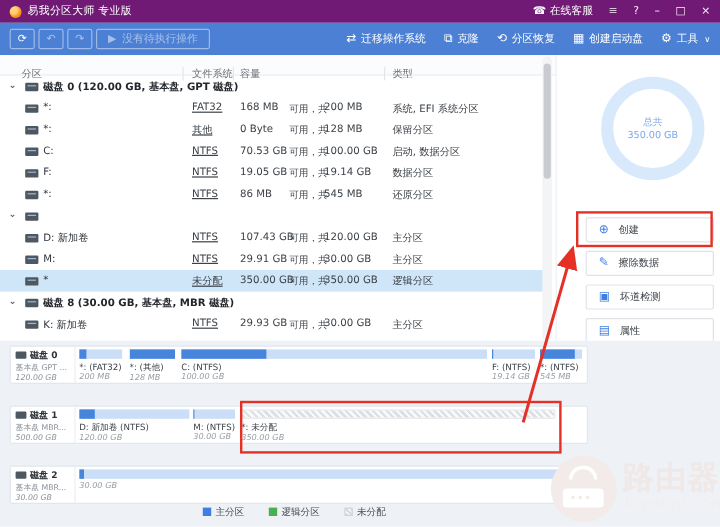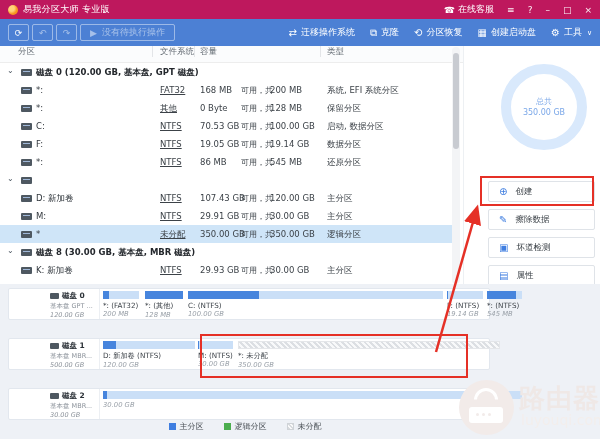--- a/index.html
+++ b/index.html
@@ -1,21 +1,21 @@
 <!DOCTYPE html>
 <html><head>
 <meta charset="utf-8">
 <style>
   * { margin:0; padding:0; box-sizing:border-box; }
   html,body { width:600px; height:439px; }
   body { font-family:"DejaVu Sans","Liberation Sans",sans-serif; background:#fff; }
   .app { position:relative; width:600px; height:439px; overflow:hidden; background:#fff; color:#3c4248; }
 
   
-  .titlebar { position:absolute; left:0; top:0; width:600px; height:19px; background:#be185d;
+  .titlebar { position:absolute; left:0; top:0; width:600px; height:19px; background:#701a75;
               display:flex; align-items:center; padding:0 8px; color:#fff; }
   .logo { width:10px; height:10px; border-radius:50%; background:radial-gradient(circle at 35% 35%, #ffd27a 0 30%, #f7941d 60%); margin-right:5px; flex:0 0 auto; }
   .t-title { font-size:9px; letter-spacing:.3px; }
   .tb-right { margin-left:auto; display:flex; align-items:center; gap:13px; font-size:9px; }
   .svc { display:flex; align-items:center; gap:3px; }
   .svc .g { font-size:9px; }
   .winbtn { font-size:9px; opacity:.95; }
 
   
   .toolbar { position:absolute; left:0; top:19px; width:600px; height:27px; background:#4c80d4;
@@ -26,21 +26,21 @@
   .tb-btn.dis { color:rgba(255,255,255,.5); }
   .tb-pending { gap:5px; padding:0 9px; }
   .tb-acts { margin-left:auto; display:flex; align-items:center; gap:15px; color:#fff; font-size:9px; }
   .tb-act { display:flex; align-items:center; gap:4px; }
   .tb-act .g { font-size:10px; }
   .chev { font-size:7px; margin-left:1px; }
 
   
   .thead { position:absolute; left:0; top:46px; width:463px; height:17px; background:#fbfcfd;
            border-bottom:1px solid #ededed; font-size:8.5px; color:#697078; }
-  .thead span { position:absolute; top:0; }
+  .thead span { position:absolute; top:10px; }
   .h0 { left:18px; } .h1 { left:160px; } .h2 { left:200px; } .h3 { left:327px; }
   .hdiv { position:absolute; top:3px; width:1px; height:11px; background:#e3e5e8; }
   .rows { position:absolute; left:0; top:63px; width:453px; }
   .trow { position:relative; height:18px; font-size:8.5px; }
   .trow.sel { background:#cfe5f8; }
   .trow span.c { position:absolute; top:4px; white-space:nowrap; }
   .caret { position:absolute; left:7px; top:3px; font-size:8px; color:#4a5560; }
   .d-ico, .p-ico { position:absolute; width:11px; height:7px; background:#4e5861; border-radius:1px; top:6px; }
   .d-ico { left:21px; } .p-ico { left:21px; }
   .d-ico::after, .p-ico::after { content:""; position:absolute; left:2px; top:2px; width:7px; height:1px; background:#9fb7d8; }
@@ -63,21 +63,21 @@
   .d-in { text-align:center; color:#7aa7e8; font-size:8px; line-height:11px; }
   .act-btn { position:absolute; left:24px; width:107px; height:21px; background:#fff; border:1px solid #dfe3e8; border-radius:2px;
              display:flex; align-items:center; padding:0 10px; gap:8px; font-size:8.5px; color:#3c4248; }
   .act-btn .g { color:#3f7ee0; font-size:10px; }
   .ab0 { top:135px; } .ab1 { top:163px; } .ab2 { top:191px; } .ab3 { top:219px; }
 
   
   .mapsec { position:absolute; left:0; top:284px; width:600px; height:155px; background:#eef1f6; }
   .dcard { position:absolute; left:8px; width:482px; height:32px; background:#fff; border:1px solid #e2e7ee; border-radius:2px; display:flex; }
   .dc0 { top:4px; } .dc1 { top:54px; } .dc2 { top:104px; }
-  .dlabel { width:54px; border-right:1px solid #eceff3; padding:2px 0 0 4px;margin-left:37px; }
+  .dlabel { width:54px; border-right:1px solid #eceff3; padding:2px 0 0 4px; }
   .dl1 { display:flex; align-items:center; gap:3px; font-size:7.5px; font-weight:bold; color:#2c3238; }
   .dl1 .mi { width:9px; height:6px; background:#4e5861; border-radius:1px; display:inline-block; }
   .dl2 { font-size:6.5px; color:#8b929a; margin-top:1px; white-space:nowrap; overflow:hidden; }
   .dl3 { font-size:6.5px; color:#8b929a; font-style:italic; }
   .dparts { position:relative; flex:1; }
   .pb { position:absolute; top:2px; height:27px; overflow:hidden; }
   .pbar { height:8px; background:#cadff7; position:relative; margin-bottom:2px; }
   .pbar.hatch { background:repeating-linear-gradient(45deg,#dcdfe3 0 2px,#f8f9fa 2px 4px); border:1px solid #e4e6e9; }
   .pfill { position:absolute; left:0; top:0; bottom:0; background:#4785dd; display:block; }
   .pn { font-size:7.2px; color:#3c4248; white-space:nowrap; overflow:hidden; }

